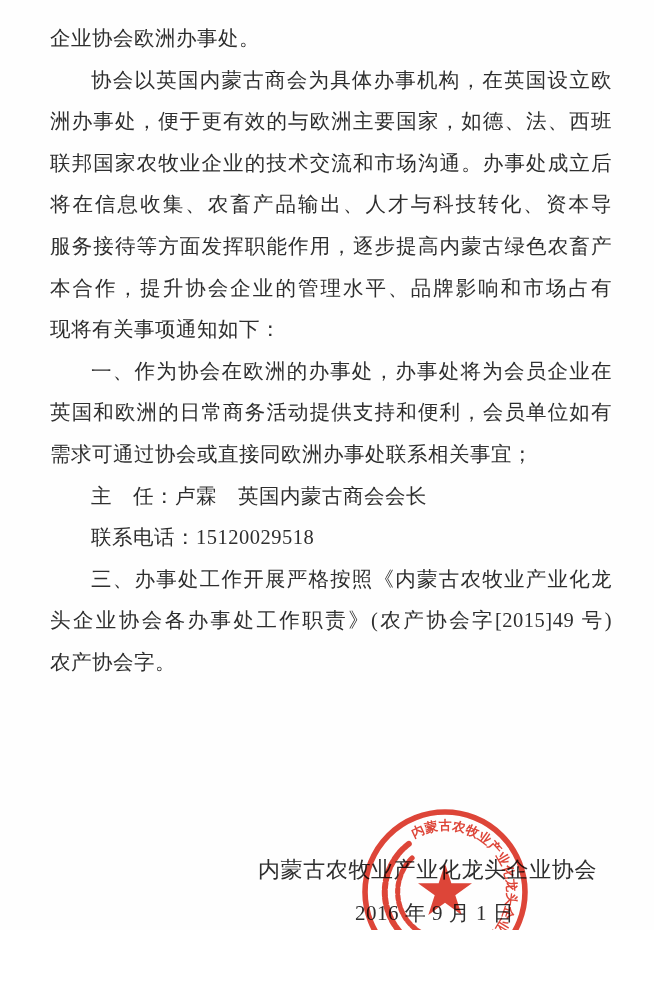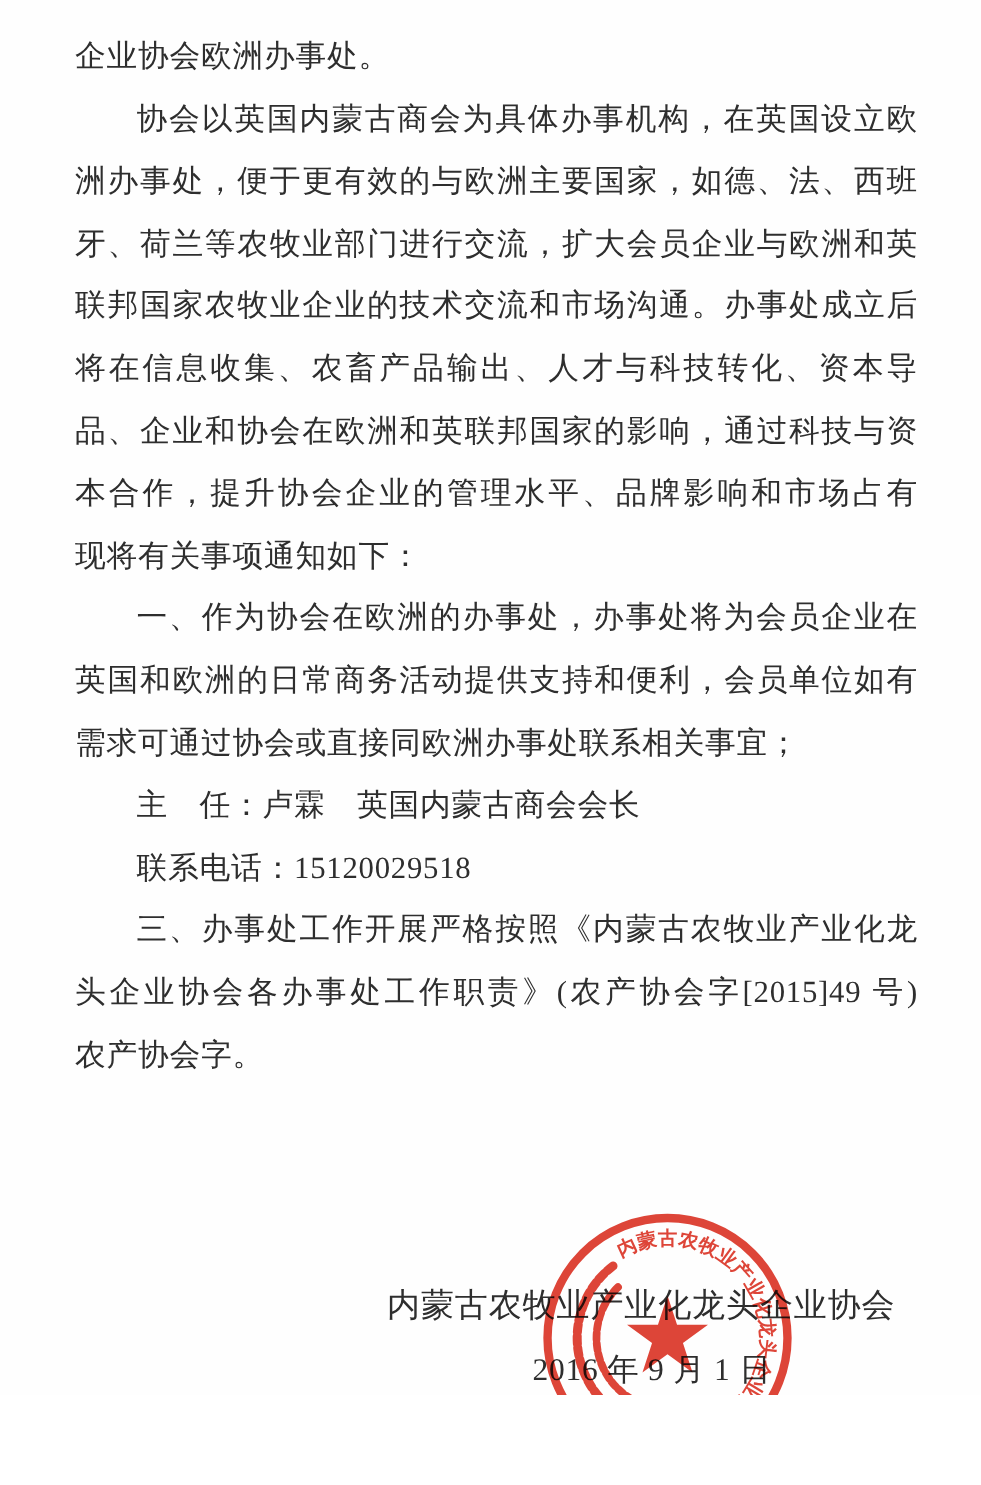--- a/index.html
+++ b/index.html
@@ -82,24 +82,23 @@
 </style>
 </head>
 <body>
 
 <div id="page">
 
   <div id="body-text">
     <div class="line">企业协会欧洲办事处。</div>
     <div class="line fill ind">协会以英国内蒙古商会为具体办事机构，在英国设立欧</div>
     <div class="line fill">洲办事处，便于更有效的与欧洲主要国家，如德、法、西班</div>
-    <div class="line fill">牙、荷兰等农牧业部门进行交流，扩大会员企业与欧洲和英</div>
     <div class="line fill">联邦国家农牧业企业的技术交流和市场沟通。办事处成立后</div>
     <div class="line fill">将在信息收集、农畜产品输出、人才与科技转化、资本导入、</div>
-    <div class="line fill">品、企业和协会在欧洲和英联邦国家的影响，通过科技与资</div>
+    <div class="line fill">服务接待等方面发挥职能作用，逐步提高内蒙古绿色农畜产</div>
     <div class="line fill">本合作，提升协会企业的管理水平、品牌影响和市场占有率。</div>
     <div class="line">现将有关事项通知如下：</div>
     <div class="line fill ind">一、作为协会在欧洲的办事处，办事处将为会员企业在</div>
     <div class="line fill">英国和欧洲的日常商务活动提供支持和便利，会员单位如有</div>
     <div class="line">需求可通过协会或直接同欧洲办事处联系相关事宜；</div>
     <div class="line ind">主　任：卢霖　英国内蒙古商会会长</div>
     <div class="line ind">联系电话：15120029518</div>
     <div class="line fill ind">三、办事处工作开展严格按照《内蒙古农牧业产业化龙</div>
     <div class="line fill">头企业协会各办事处工作职责》(农产协会字[2015]49 号)</div>
     <div class="line">农产协会字。</div>

